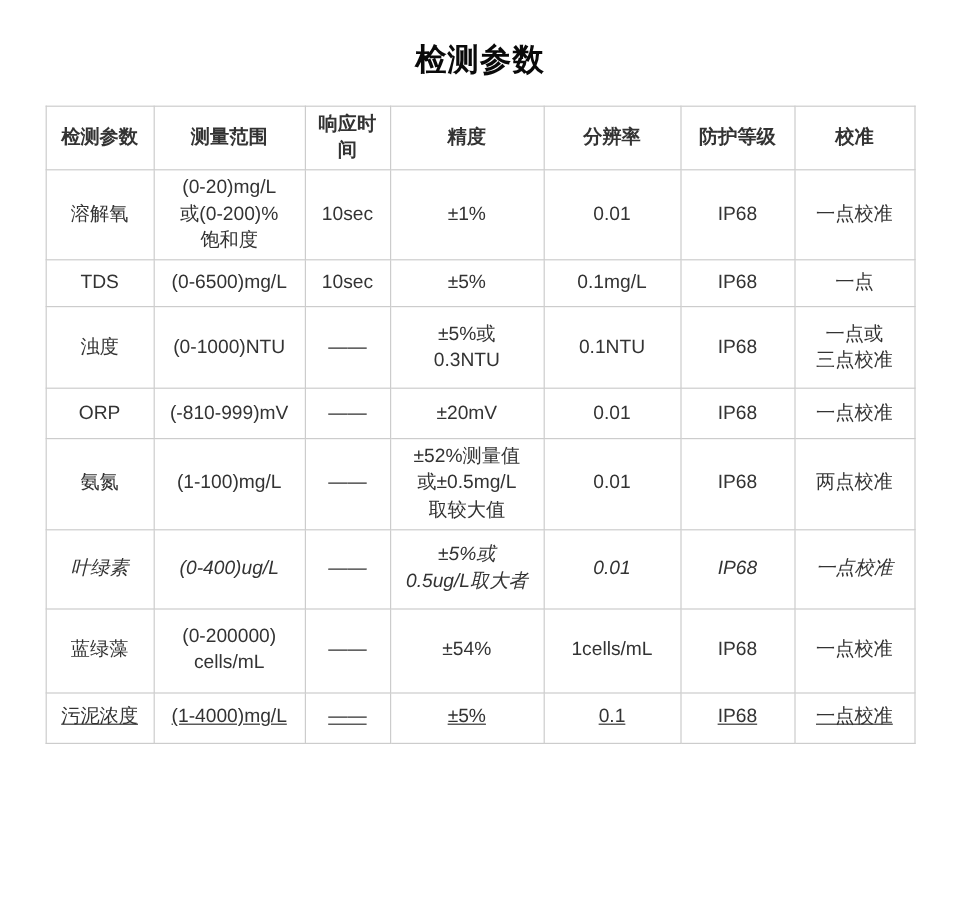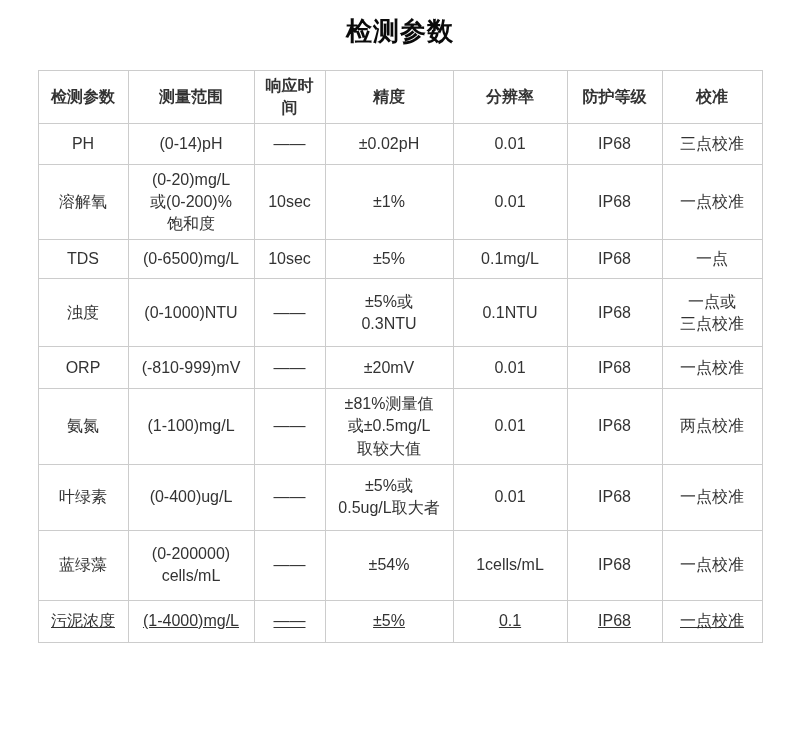--- a/index.html
+++ b/index.html
@@ -7,21 +7,21 @@
     padding: 0;
     background: #ffffff;
     width: 800px;
     font-family: "Liberation Sans", "DejaVu Sans", sans-serif;
     color: #333333;
   }
   .page {
     width: 800px;
     min-height: 756px;
     box-sizing: border-box;
-    padding-top: 14px;
+    padding-top: 32px;
   }
   .page-title {
     text-align: center;
     font-size: 26px;
     font-weight: 600;
     color: #0a0a0a;
     letter-spacing: 1px;
     margin: 0 0 21px 0;
   }
   table.spec-table {
@@ -83,29 +83,20 @@
         <th>检测参数</th>
         <th>测量范围</th>
         <th>响应时间</th>
         <th>精度</th>
         <th>分辨率</th>
         <th>防护等级</th>
         <th>校准</th>
       </tr>
     </thead>
     <tbody>
-      <tr style="height:41px;">
-        <td>PH</td>
-        <td>(0-14)pH</td>
-        <td>——</td>
-        <td>±0.02pH</td>
-        <td>0.01</td>
-        <td>IP68</td>
-        <td>三点校准</td>
-      </tr>
       <tr style="height:68px;">
         <td>溶解氧</td>
         <td>(0-20)mg/L
 或(0-200)%
 饱和度</td>
         <td>10sec</td>
         <td>±1%</td>
         <td>0.01</td>
         <td>IP68</td>
         <td>一点校准</td>
@@ -136,28 +127,28 @@
         <td>——</td>
         <td>±20mV</td>
         <td>0.01</td>
         <td>IP68</td>
         <td>一点校准</td>
       </tr>
       <tr style="height:71px;">
         <td>氨氮</td>
         <td>(1-100)mg/L</td>
         <td>——</td>
-        <td>±81%测量值
+        <td>±52%测量值
 或±0.5mg/L
 取较大值</td>
         <td>0.01</td>
         <td>IP68</td>
         <td>两点校准</td>
       </tr>
-      <tr style="height:66px;">
+      <tr style="height:66px;font-style:italic;">
         <td>叶绿素</td>
         <td>(0-400)ug/L</td>
         <td>——</td>
         <td>±5%或
 0.5ug/L取大者</td>
         <td>0.01</td>
         <td>IP68</td>
         <td>一点校准</td>
       </tr>
       <tr style="height:70px;">

